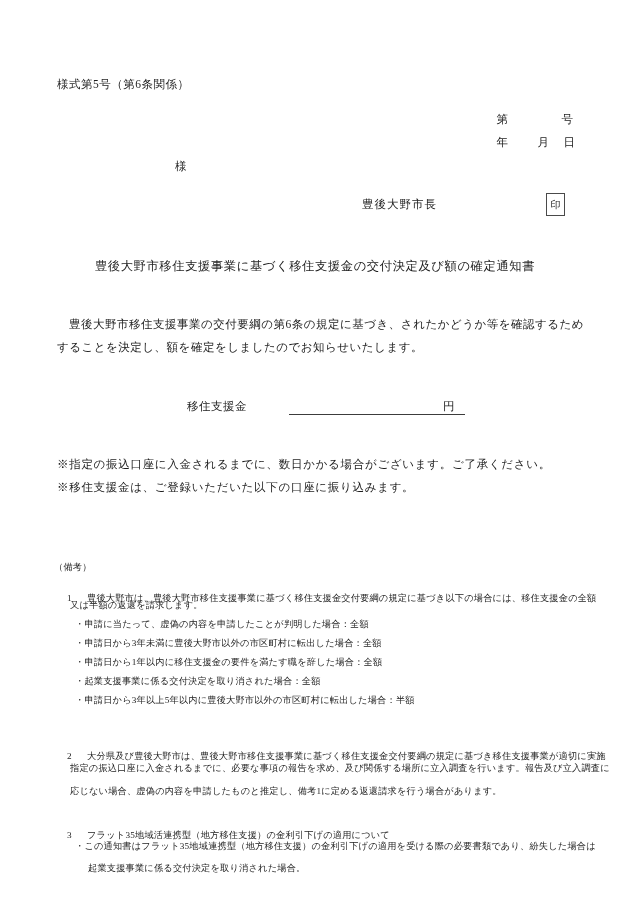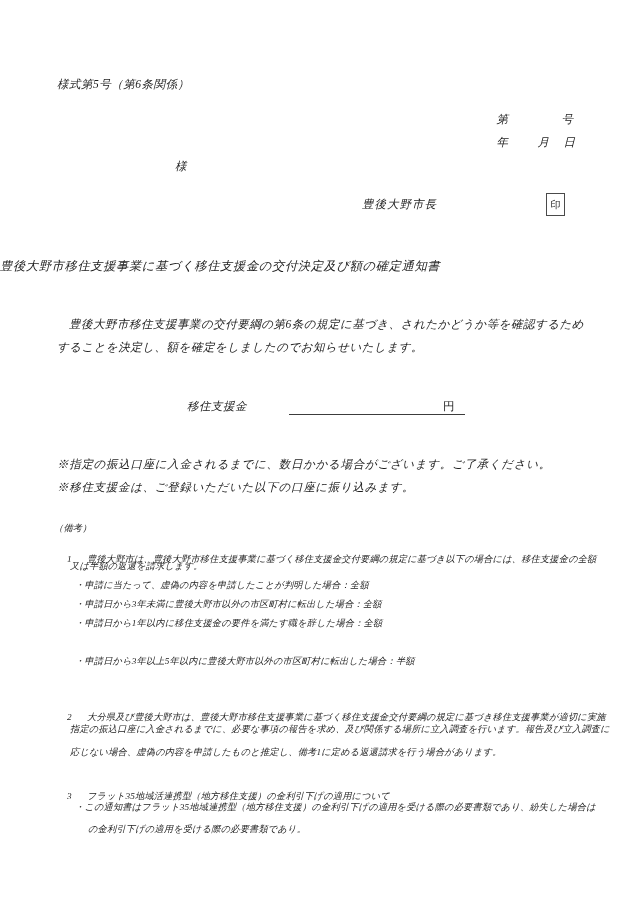--- a/index.html
+++ b/index.html
@@ -4,25 +4,25 @@
 <style>
   html,body{margin:0;padding:0;background:#ffffff;}
   .page{
     position:relative;
     width:630px;height:903px;
     background:#ffffff;
     color:#1d1d1d;
     font-family:"Liberation Serif","DejaVu Serif",serif;
     overflow:hidden;
   }
-  .abs{position:absolute;white-space:pre;line-height:1.2;font-style:italic;}
+  .abs{position:absolute;white-space:pre;line-height:1.2;}
   .fs-main{font-size:11.5px;letter-spacing:.5px;}
   .fs-head{font-size:11.5px;letter-spacing:.5px;}
-  .doc-title{font-size:12.3px;letter-spacing:.6px;left:0;width:630px;}
-  .fs-small{font-size:9.2px;letter-spacing:.2px;}
+  .doc-title{font-size:12.3px;letter-spacing:.6px;left:0;width:630px;text-align:center;}
+  .fs-small{font-size:9.2px;letter-spacing:.2px;margin-top:39px;}
   .seal-box{
     position:absolute;left:546px;top:193px;width:17px;height:21px;
     border:1px solid #4a4a4a;display:flex;align-items:center;justify-content:center;
     font-size:10px;letter-spacing:0;
   }
   .amount-blank{
     position:absolute;left:289px;top:399px;width:176px;height:16px;
     border-bottom:1px solid #3c3c3c;text-align:right;
     font-size:11.5px;letter-spacing:.5px;padding-right:10px;box-sizing:border-box;
   }
@@ -69,27 +69,28 @@
 
   <div class="abs fs-small" style="left:54px;top:523px">（備考）</div>
 
   <div class="abs fs-small" style="left:57px;top:543px">
     <span class="no">1</span><span>豊後大野市は、豊後大野市移住支援事業に基づく移住支援金交付要綱の規定に基づき以下の場合には、移住支援金の全額</span>
   </div>
   <div class="abs fs-small" style="left:70px;top:561px">又は半額の返還を請求します。</div>
   <div class="abs fs-small" style="left:75px;top:580px">・申請に当たって、虚偽の内容を申請したことが判明した場合：全額</div>
   <div class="abs fs-small" style="left:75px;top:599px">・申請日から3年未満に豊後大野市以外の市区町村に転出した場合：全額</div>
   <div class="abs fs-small" style="left:75px;top:618px">・申請日から1年以内に移住支援金の要件を満たす職を辞した場合：全額</div>
+  <div class="abs fs-small" style="left:75px;top:637px">・起業支援事業に係る交付決定を取り消された場合：全額</div>
   <div class="abs fs-small" style="left:75px;top:656px">・申請日から3年以上5年以内に豊後大野市以外の市区町村に転出した場合：半額</div>
 
   <div class="abs fs-small" style="left:57px;top:701px">
     <span class="no">2</span><span>大分県及び豊後大野市は、豊後大野市移住支援事業に基づく移住支援金交付要綱の規定に基づき移住支援事業が適切に実施</span>
   </div>
   <div class="abs fs-small" style="left:70px;top:724px">指定の振込口座に入金されるまでに、必要な事項の報告を求め、及び関係する場所に立入調査を行います。報告及び立入調査に</div>
   <div class="abs fs-small" style="left:70px;top:747px">応じない場合、虚偽の内容を申請したものと推定し、備考1に定める返還請求を行う場合があります。</div>
 
   <div class="abs fs-small" style="left:57px;top:780px">
     <span class="no">3</span><span>フラット35地域活連携型（地方移住支援）の金利引下げの適用について</span>
   </div>
   <div class="abs fs-small" style="left:75px;top:802px">・この通知書はフラット35地域連携型（地方移住支援）の金利引下げの適用を受ける際の必要書類であり、紛失した場合は</div>
-  <div class="abs fs-small" style="left:88px;top:824px">の金利引下げの適用を受ける際の必要書類であり。</div>
+  <div class="abs fs-small" style="left:88px;top:824px">起業支援事業に係る交付決定を取り消された場合。</div>
 
 </div>
 
 </body></html>

